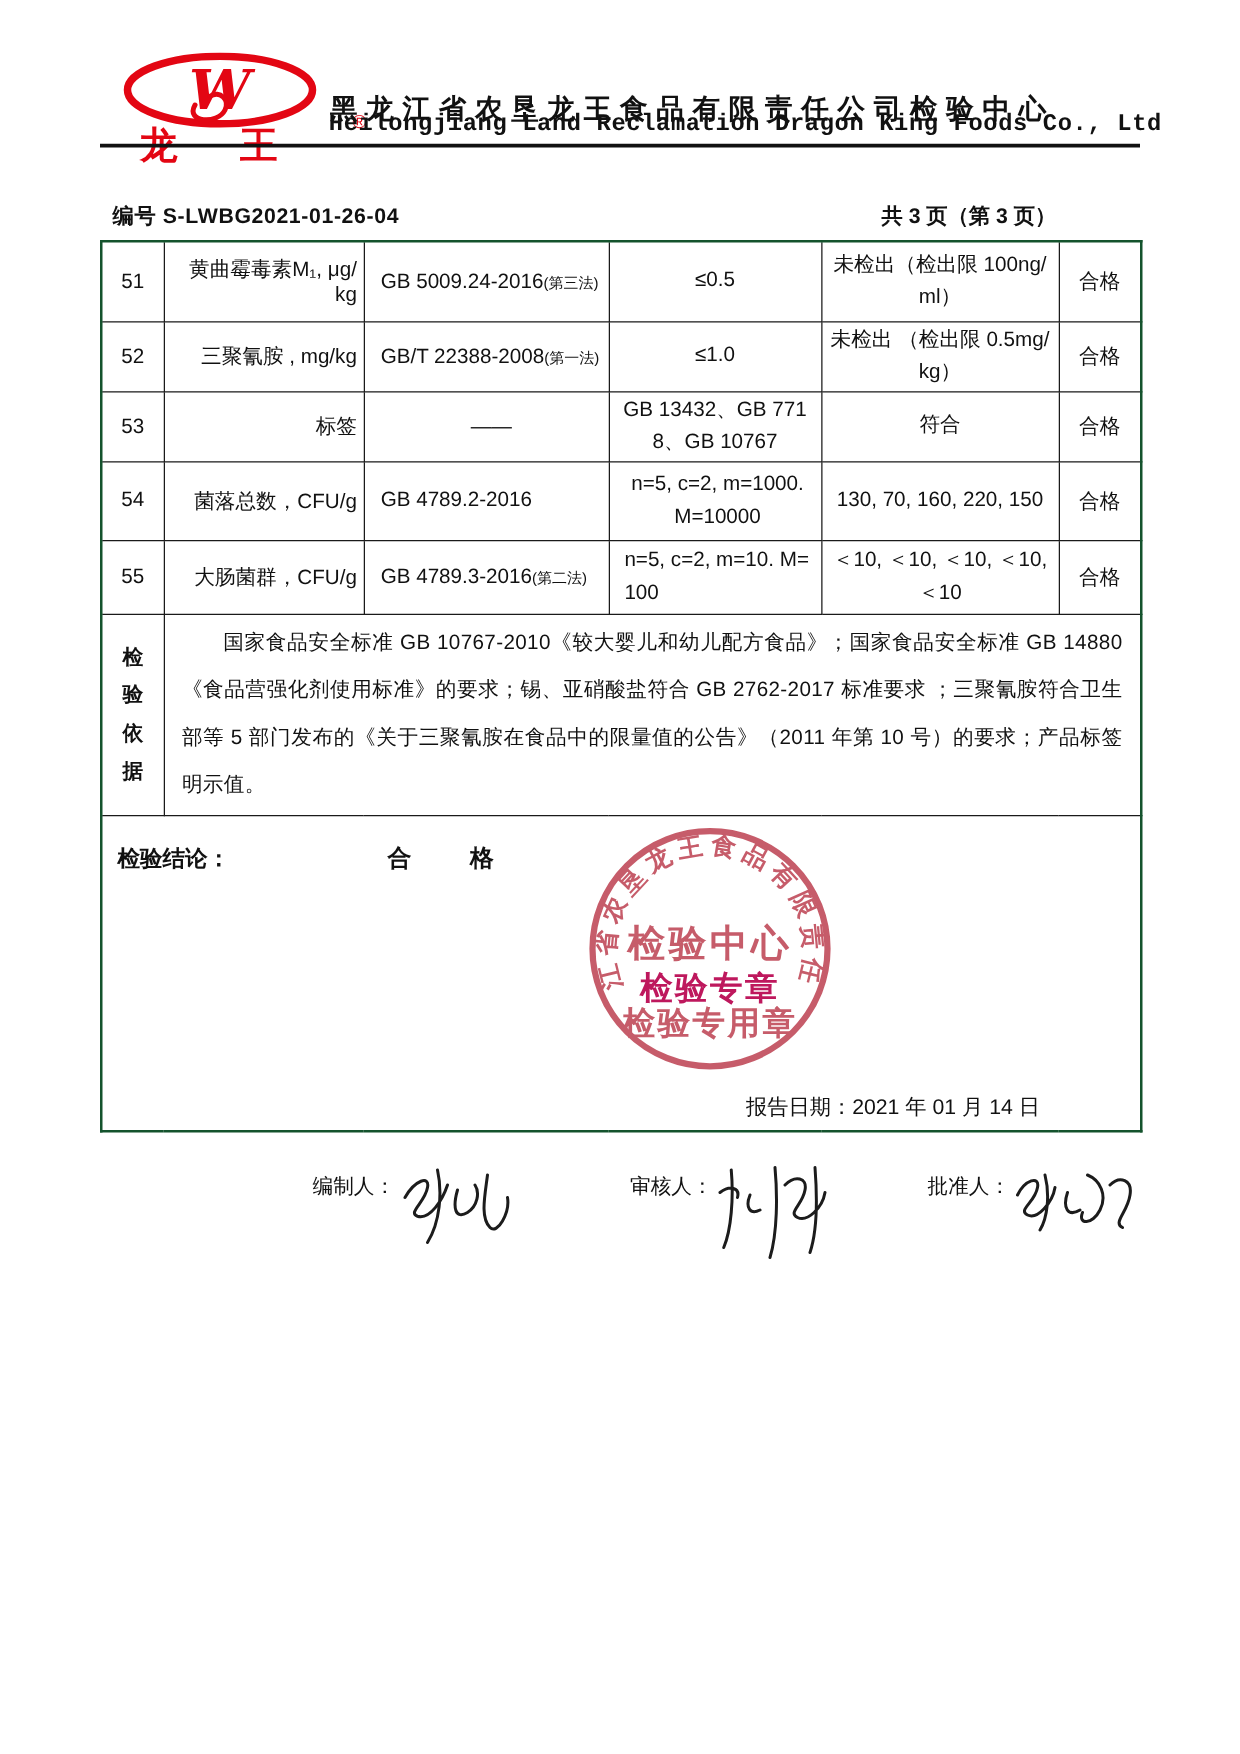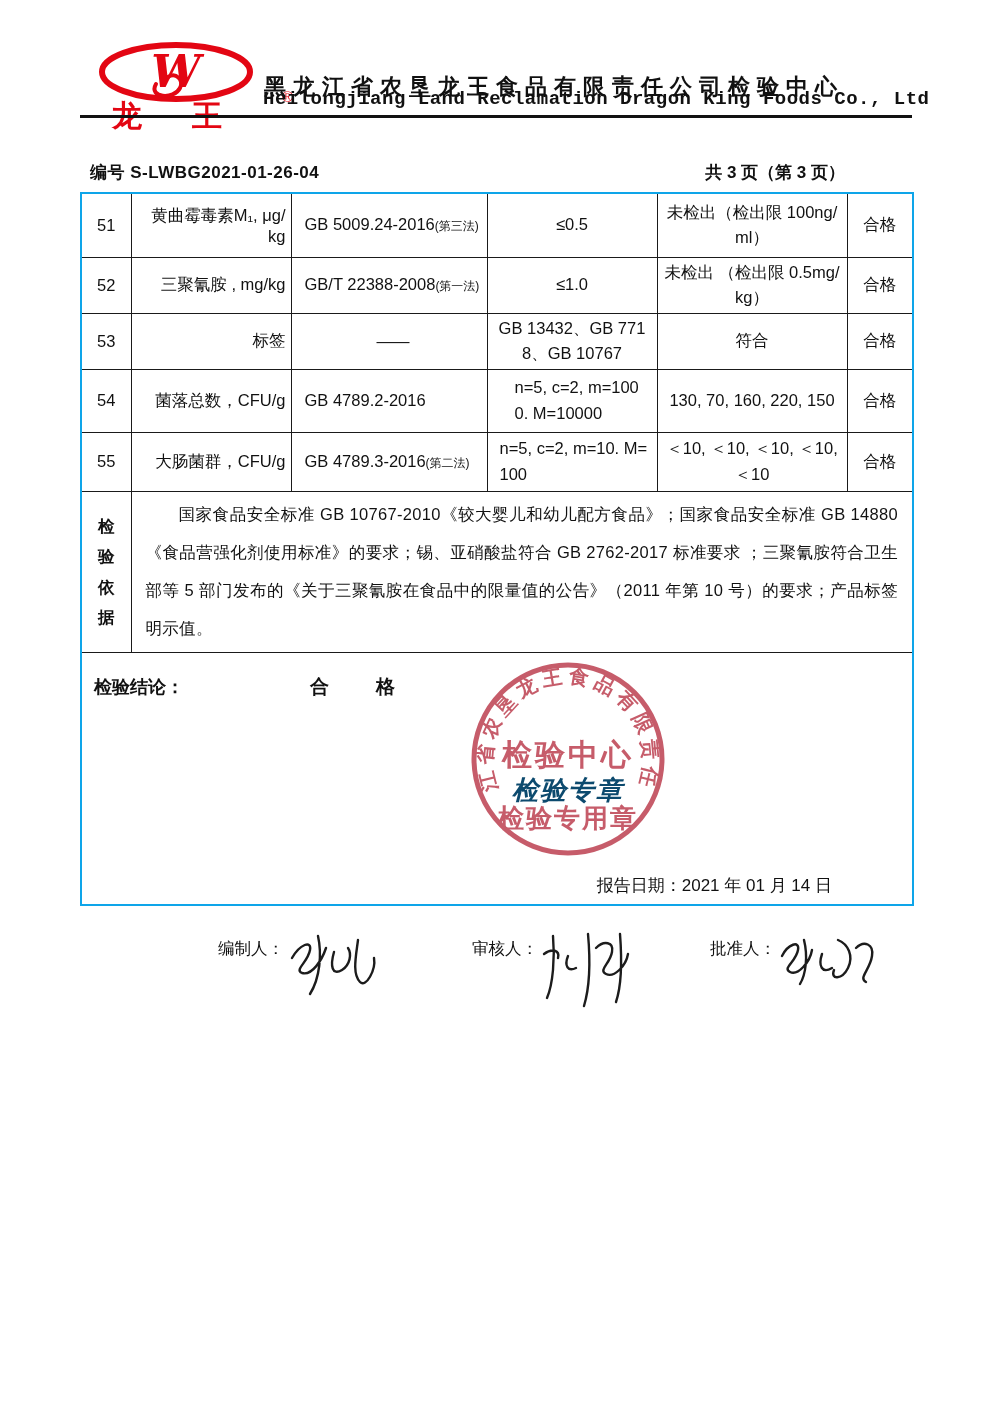--- a/index.html
+++ b/index.html
@@ -20,21 +20,21 @@
     font-family:"Liberation Mono", monospace; white-space:nowrap; letter-spacing:0.5px;
   }
   .header-rule { position:absolute; left:80px; top:115px; width:832px; height:3px; background:#111; }
 
   
   .meta-no { position:absolute; left:90px; top:161px; font-size:17px; font-weight:bold; letter-spacing:0.5px; }
   .meta-page { position:absolute; right:147px; top:161px; font-size:17px; font-weight:bold; }
 
   
   table.report { position:absolute; left:80px; top:192px; width:832px;
-    border-collapse:collapse; table-layout:fixed; border:2px solid #0ea5e9; }
+    border-collapse:collapse; table-layout:fixed; border:2px solid #14532d; }
   table.report td { border:1px solid #1a1a1a; font-size:16.5px; padding:2px 5px; vertical-align:middle; }
   .c-no   { text-align:center; }
   .c-item { text-align:right; padding-left:12px !important; word-break:break-all; }
   .c-method { text-align:left; padding-left:13px !important; }
   .c-std, .c-result { text-align:center; word-break:break-all; line-height:1.55; }
   .c-concl { text-align:center; }
   .note { font-size:12px; }
   tr.r51 { height:64px; } tr.r52 { height:50px; } tr.r53 { height:43px; }
   tr.r54 { height:63px; } tr.r55 { height:59px; } tr.r56 { height:66px; }
   tr.rbasis { height:137px; } tr.rconcl { height:253px; }
@@ -45,25 +45,25 @@
     text-indent:2em; text-align:justify; letter-spacing:0.3px; }
 
   td.concl-cell { position:relative; padding:0 !important; }
   .concl-label { position:absolute; left:12px; top:22px; font-size:18px; font-weight:bold; }
   .concl-value { position:absolute; left:228px; top:21px; font-size:19px; font-weight:bold; letter-spacing:14px; }
   .report-date { position:absolute; right:80px; top:221px; font-size:17px; }
 
   
   .stamp { position:absolute; left:386px; top:6px; width:200px; height:200px; opacity:0.92; }
   .stamp-overlay { position:absolute; left:396px; top:120px; width:180px; text-align:center;
-    font-size:26px; font-weight:bold; color:#0c4a6e; letter-spacing:2px;font-style:italic; }
+    font-size:26px; font-weight:bold; color:#be185d; letter-spacing:2px; }
 
   
   .signatures { position:absolute; left:80px; top:930px; width:832px; height:95px; }
-  .sig-group { position:absolute; top:0; display:flex; align-items:flex-start; }
+  .sig-group { position:absolute; top:0; display:flex; align-items:flex-start;margin-left:32px; }
   .sig-1 { left:138px; } .sig-2 { left:392px; } .sig-3 { left:630px; }
   .sig-label { font-size:16.5px; padding-top:8px; white-space:nowrap; }
   .sig-svg { margin-left:-4px; margin-top:0; }
 </style>
 </head>
 <body>
 
 <div class="page">
 
   <div class="logo">
@@ -116,21 +116,21 @@
         <td class="c-item">标签</td>
         <td class="c-method" style="text-align:center;"><span>——</span><span class="note"></span></td>
         <td class="c-std">GB 13432、GB 7718、GB 10767</td>
         <td class="c-result">符合</td>
         <td class="c-concl">合格</td>
       </tr>
       <tr class="r54">
         <td class="c-no">54</td>
         <td class="c-item">菌落总数，CFU/g</td>
         <td class="c-method"><span>GB 4789.2-2016</span><span class="note"></span></td>
-        <td class="c-std" style="text-align:left;padding-left:27px;">n=5, c=2, m=1000. M=10000</td>
+        <td class="c-std" style="text-align:center;padding-left:9px;">n=5, c=2, m=1000. M=10000</td>
         <td class="c-result">130, 70, 160, 220, 150</td>
         <td class="c-concl">合格</td>
       </tr>
       <tr class="r55">
         <td class="c-no">55</td>
         <td class="c-item">大肠菌群，CFU/g</td>
         <td class="c-method"><span>GB 4789.3-2016</span><span class="note">(第二法)</span></td>
         <td class="c-std" style="text-align:left;padding-left:12px;">n=5, c=2, m=10. M=100</td>
         <td class="c-result">＜10, ＜10, ＜10, ＜10, ＜10</td>
         <td class="c-concl">合格</td>

